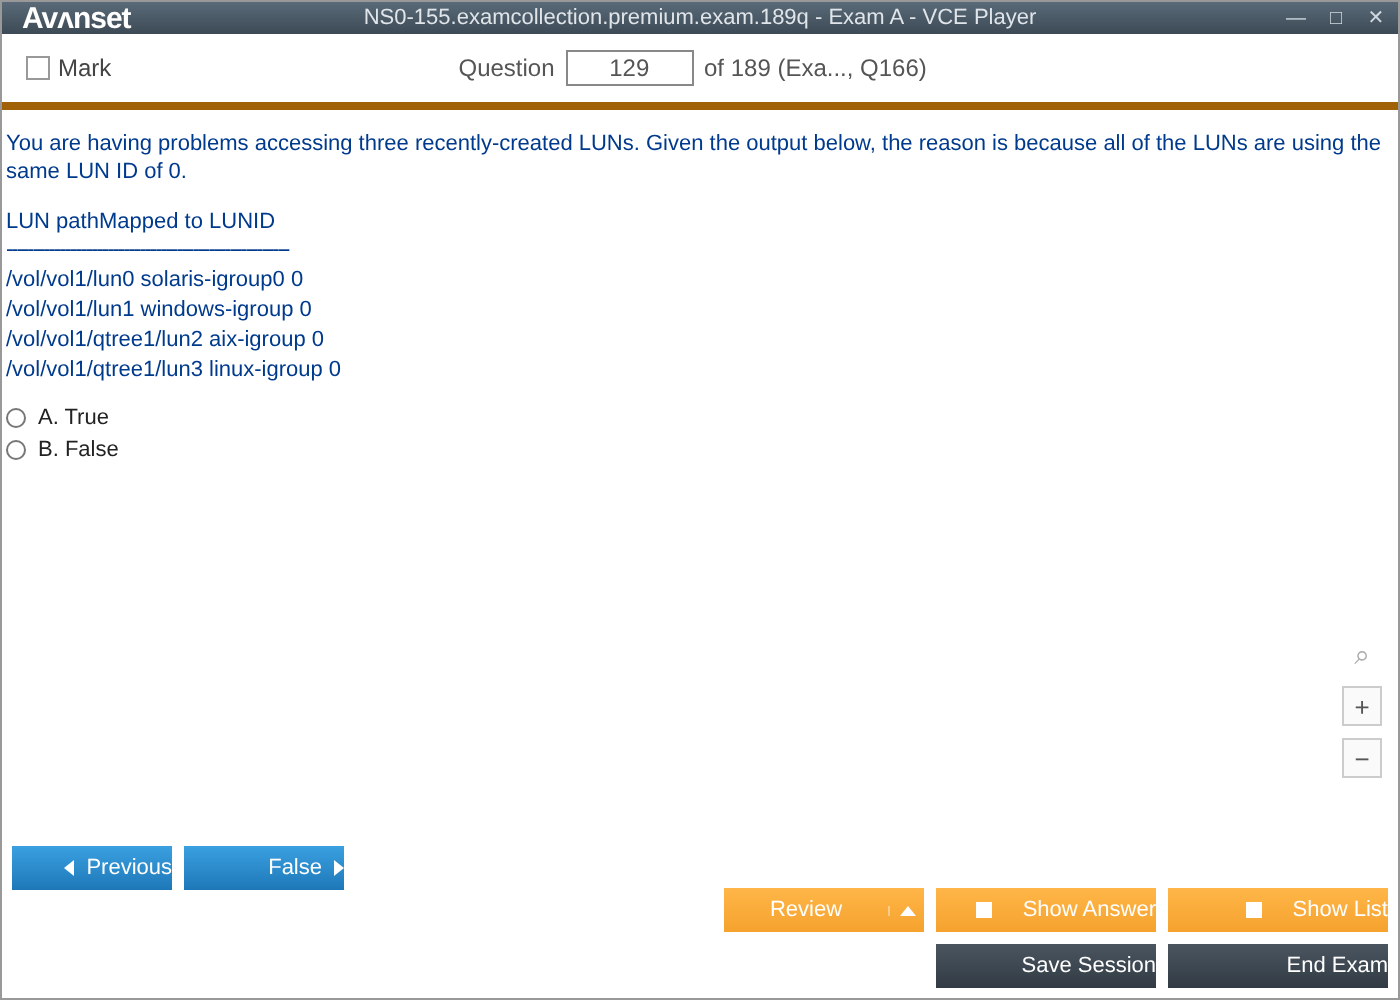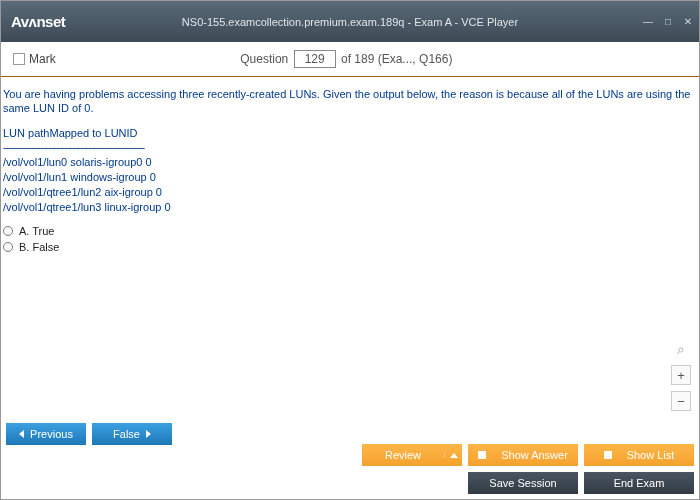--- a/index.html
+++ b/index.html
@@ -1,38 +1,38 @@
 <!DOCTYPE html>
 <html><head>
 <meta charset="utf-8">
 <style>
 * { margin: 0; padding: 0; box-sizing: border-box; font-family: Arial, sans-serif; }
 body { background: #fff; width: 700px; height: 500px; overflow: hidden; border: 1px solid #999; }
-.titlebar { background: linear-gradient(to bottom, #5a6a78, #3d4a56); height: 41px; display: flex; align-items: center; justify-content: space-between; padding: 0 4px 0 10px; color: #fff; }
+.titlebar { background: linear-gradient(to bottom, #5a6a78, #3d4a56); height: 16px; display: flex; align-items: center; justify-content: space-between; padding: 0 4px 0 10px; color: #fff; }
 .logo { font-size: 15px; font-weight: bold; letter-spacing: -0.5px; }
 .title { font-size: 11px; color: #e0e5ea; position: absolute; left: 50%; transform: translateX(-50%); }
 .win-controls { display: flex; gap: 6px; }
 .win-btn { width: 14px; height: 14px; color: #cfd8de; font-size: 10px; display: flex; align-items: center; justify-content: center; cursor: pointer; }
-.question-header { display: flex; align-items: center; padding: 8px 12px; border-bottom: 1px solid #a16207; font-size: 12px; color: #444; }
+.question-header { display: flex; align-items: center; padding: 8px 12px; border-bottom: 4px solid #a16207; font-size: 12px; color: #444; }
 .mark-wrap { display: flex; align-items: center; gap: 4px; }
 .mark-chk { width:12px; height:12px; border:1px solid #999; }
 .q-center { flex: 1; text-align: center; color:#555; }
-.q-num-box { border: 1px solid #888; padding: 1px 10px; margin: 0 2px; display:inline-block; }
+.q-num-box { border: 1px solid #888; padding: 1px 21px; margin: 0 2px; display:inline-block; }
 .content { padding: 10px 2px; font-size: 11px; color: #333; height: 340px; position: relative; }
 .q-text { color: #003a8c; margin-bottom: 10px; line-height: 1.3; }
 .cmd { color: #003a8c; line-height: 1.35; }
 .sep { color:#003a8c; letter-spacing:-1px; }
 .options { margin-top: 10px; }
 .opt { display: flex; align-items: center; gap: 6px; margin-bottom: 4px; color:#222; }
 .radio { width:10px; height:10px; border:1px solid #777; border-radius:50%; }
 .zoom-col { position: absolute; right: 8px; bottom: 6px; display: flex; flex-direction: column; gap: 6px; align-items:center; }
 .zoom-btn { width: 20px; height: 20px; border:1px solid #ccc; background:#fafafa; font-size:13px; color:#555; display:flex; align-items:center; justify-content:center; cursor:pointer; }
 .footer { position: absolute; bottom: 0; left:0; right:0; }
 .row1 { display:flex; gap:6px; padding:4px 6px; align-items:center; }
-.btn { height:22px; font-size:11px; color:#fff; display:flex; align-items:center; justify-content:center; cursor:pointer; border:none; }
+.btn { height:22px; font-size:11px; color:#fff; display:flex; align-items:center; justify-content:flex-end; cursor:pointer; border:none; }
 .btn-blue { background: linear-gradient(to bottom,#3aa0e0,#1e78b8); }
 .btn-orange { background: linear-gradient(to bottom,#ffb648,#f5a22e); margin-top: 42px; }
 .btn-dark { background: linear-gradient(to bottom,#4a5560,#323b44); }
 .nav { width:80px; }
 .spacer { flex:1; }
 .review { width:100px; position:relative; }
 .review-arrow { width:18px; border-left:1px solid rgba(255,255,255,0.4); display:flex; align-items:center; justify-content:center; font-size:8px;}
 .show { width:110px; gap:15px; }
 .stop-icon { width:8px; height:8px; background:#fff; }
 .row2 { display:flex; justify-content:flex-end; gap:6px; padding: 2px 6px 6px; }

